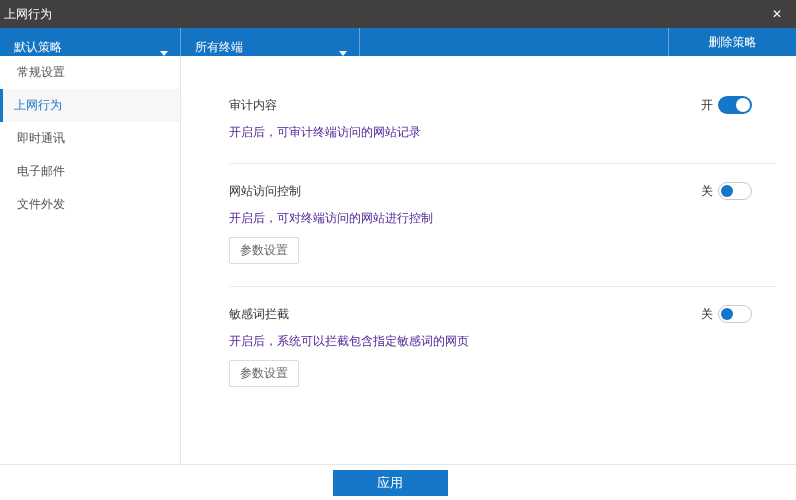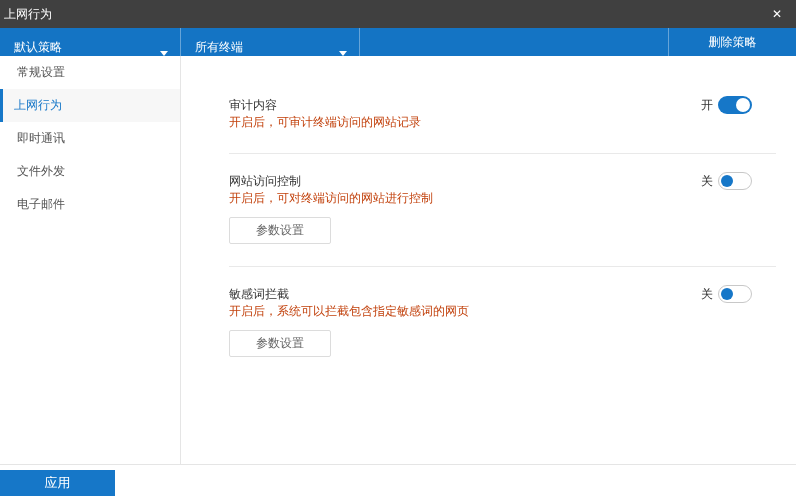--- a/index.html
+++ b/index.html
@@ -60,32 +60,32 @@
   .switch.on { background:#1677c8; }
   .switch.on .knob {
     position:absolute; top:2px; right:2px; width:14px; height:14px;
     border-radius:50%; background:#fff;
   }
   .switch.off { background:#fff; border:1px solid #c8c8c8; }
   .switch.off .knob {
     position:absolute; top:2px; left:2px; width:12px; height:12px;
     border-radius:50%; background:#1677c8;
   }
-  .section-desc { font-size:12px; color:#c2410c; margin-top:0; }
+  .section-desc { font-size:12px; color:#4c1d95; margin-top:10px; }
   .params-btn {
     margin-top:10px; display:inline-block; font-size:12px; color:#666;
     background:#fff; border:1px solid #dcdcdc; border-radius:2px;
-    padding:4px 26px; cursor:pointer;
+    padding:4px 10px; cursor:pointer;
   }
   .divider { height:1px; background:#e9e9e9; margin:22px 0 18px 0; }
 
   
   .footer {
     height:36px; border-top:1px solid #e5e5e5; flex:0 0 auto;
-    display:flex; align-items:center; justify-content:flex-start; padding-right:16px;
+    display:flex; align-items:center; justify-content:center; padding-right:16px;
     background:#fff;
   }
   .apply-btn {
     width:115px; height:26px; background:#1677c8; color:#fff; border:none;
     font-size:13px; cursor:pointer; font-family:inherit;
     display:flex; align-items:center; justify-content:center;
   }
 </style>
 </head>
 <body>
@@ -109,22 +109,22 @@
     <div class="toolbar-spacer"></div>
     <div class="delete-btn">删除策略</div>
   </div>
 
   <div class="body">
 
     <div class="sidebar">
       <div class="side-item">常规设置</div>
       <div class="side-item selected">上网行为</div>
       <div class="side-item">即时通讯</div>
+      <div class="side-item">电子邮件</div>
       <div class="side-item">文件外发</div>
-      <div class="side-item">电子邮件</div>
     </div>
 
     <div class="content">
 
       <div class="section">
         <div class="section-header">
           <span class="section-title">审计内容</span>
           <span class="toggle-group">
             <span class="toggle-label">开</span>
             <span class="switch on">

